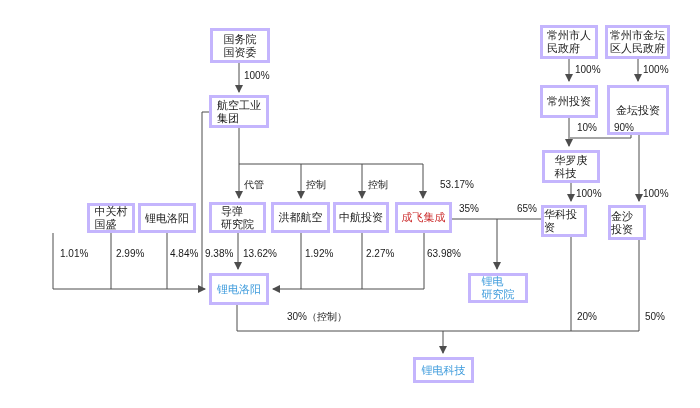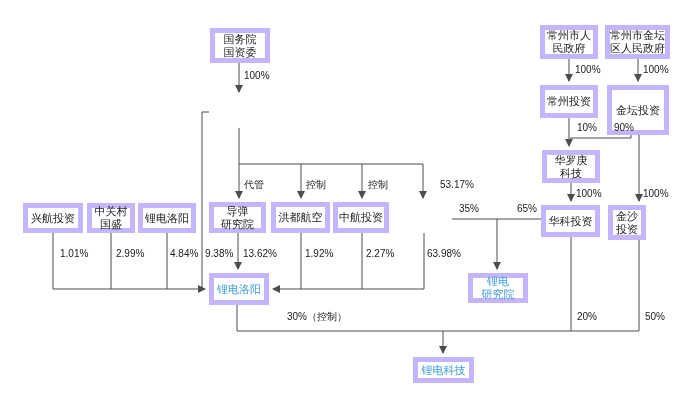--- a/index.html
+++ b/index.html
@@ -3,23 +3,23 @@
 <meta charset="utf-8">
 <style>
   html,body{margin:0;padding:0;background:#ffffff;}
   .stage{
     position:relative;width:700px;height:408px;background:#ffffff;
     font-family:"Liberation Sans","DejaVu Sans",sans-serif;
     color:#1a1a1a;overflow:hidden;
   }
   .lines{position:absolute;left:0;top:0;}
   .node{
-    position:absolute;border:5px solid #c4b5fd;background:#ffffff;
+    position:absolute;border:3px solid #c4b5fd;background:#ffffff;
     display:flex;align-items:center;justify-content:center;
-    text-align:center;white-space:pre-line;
+    white-space:pre-line;
     font-size:11px;line-height:13px;box-sizing:border-box;
   }
   .node.red{color:#cc2b2b;}
   .node.blue{color:#3d9bdc;}
   .elabel{
     position:absolute;font-size:10px;line-height:11px;
     color:#1a1a1a;white-space:nowrap;
   }
 </style>
 </head>
@@ -72,42 +72,44 @@
 
       <path d="M237,305 V331 H639"></path>
       <path d="M571,237 V331"></path>
       <path d="M639,240 V331"></path>
       <path d="M443,331 V353" marker-end="url(#arr)"></path>
     </g>
   </svg>
 
   <div class="node" style="left:210px;top:28px;width:60px;height:35px">国务院
 国资委</div>
+  <div class="node" style="left:209px;top:95px;width:60px;height:33px">航空工业
+集团</div>
 
-  <div class="node" style="left:23px;top:203px;width:60px;height:30px">兴航投资</div>
   <div class="node" style="left:87px;top:203px;width:48px;height:30px">中关村
 国盛</div>
   <div class="node" style="left:138px;top:203px;width:58px;height:30px">锂电洛阳</div>
 
   <div class="node" style="left:209px;top:202px;width:57px;height:31px">导弹
 研究院</div>
   <div class="node" style="left:271px;top:202px;width:59px;height:31px">洪都航空</div>
   <div class="node" style="left:333px;top:202px;width:56px;height:31px">中航投资</div>
+  <div class="node red" style="left:395px;top:202px;width:57px;height:31px">成飞集成</div>
 
   <div class="node blue" style="left:209px;top:273px;width:60px;height:32px">锂电洛阳</div>
 
   <div class="node" style="left:540px;top:25px;width:58px;height:34px">常州市人
 民政府</div>
   <div class="node" style="left:605px;top:25px;width:65px;height:34px">常州市金坛
 区人民政府</div>
   <div class="node" style="left:540px;top:85px;width:58px;height:33px">常州投资</div>
   <div class="node" style="left:607px;top:85px;width:62px;height:50px">金坛投资</div>
   <div class="node" style="left:542px;top:150px;width:58px;height:33px">华罗庚
 科技</div>
-  <div class="node" style="left:541px;top:205px;width:59px;height:32px">华科投资</div>
+  <div class="node" style="left:541px;top:205px;width:46px;height:32px">华科投资</div>
   <div class="node" style="left:608px;top:205px;width:38px;height:35px">金沙投资</div>
 
   <div class="node blue" style="left:468px;top:273px;width:60px;height:30px">锂电
 研究院</div>
   <div class="node blue" style="left:413px;top:357px;width:61px;height:26px">锂电科技</div>
 
   <span class="elabel" style="left:244px;top:70px">100%</span>
   <span class="elabel" style="left:244px;top:179px">代管</span>
   <span class="elabel" style="left:306px;top:179px">控制</span>
   <span class="elabel" style="left:368px;top:179px">控制</span>

